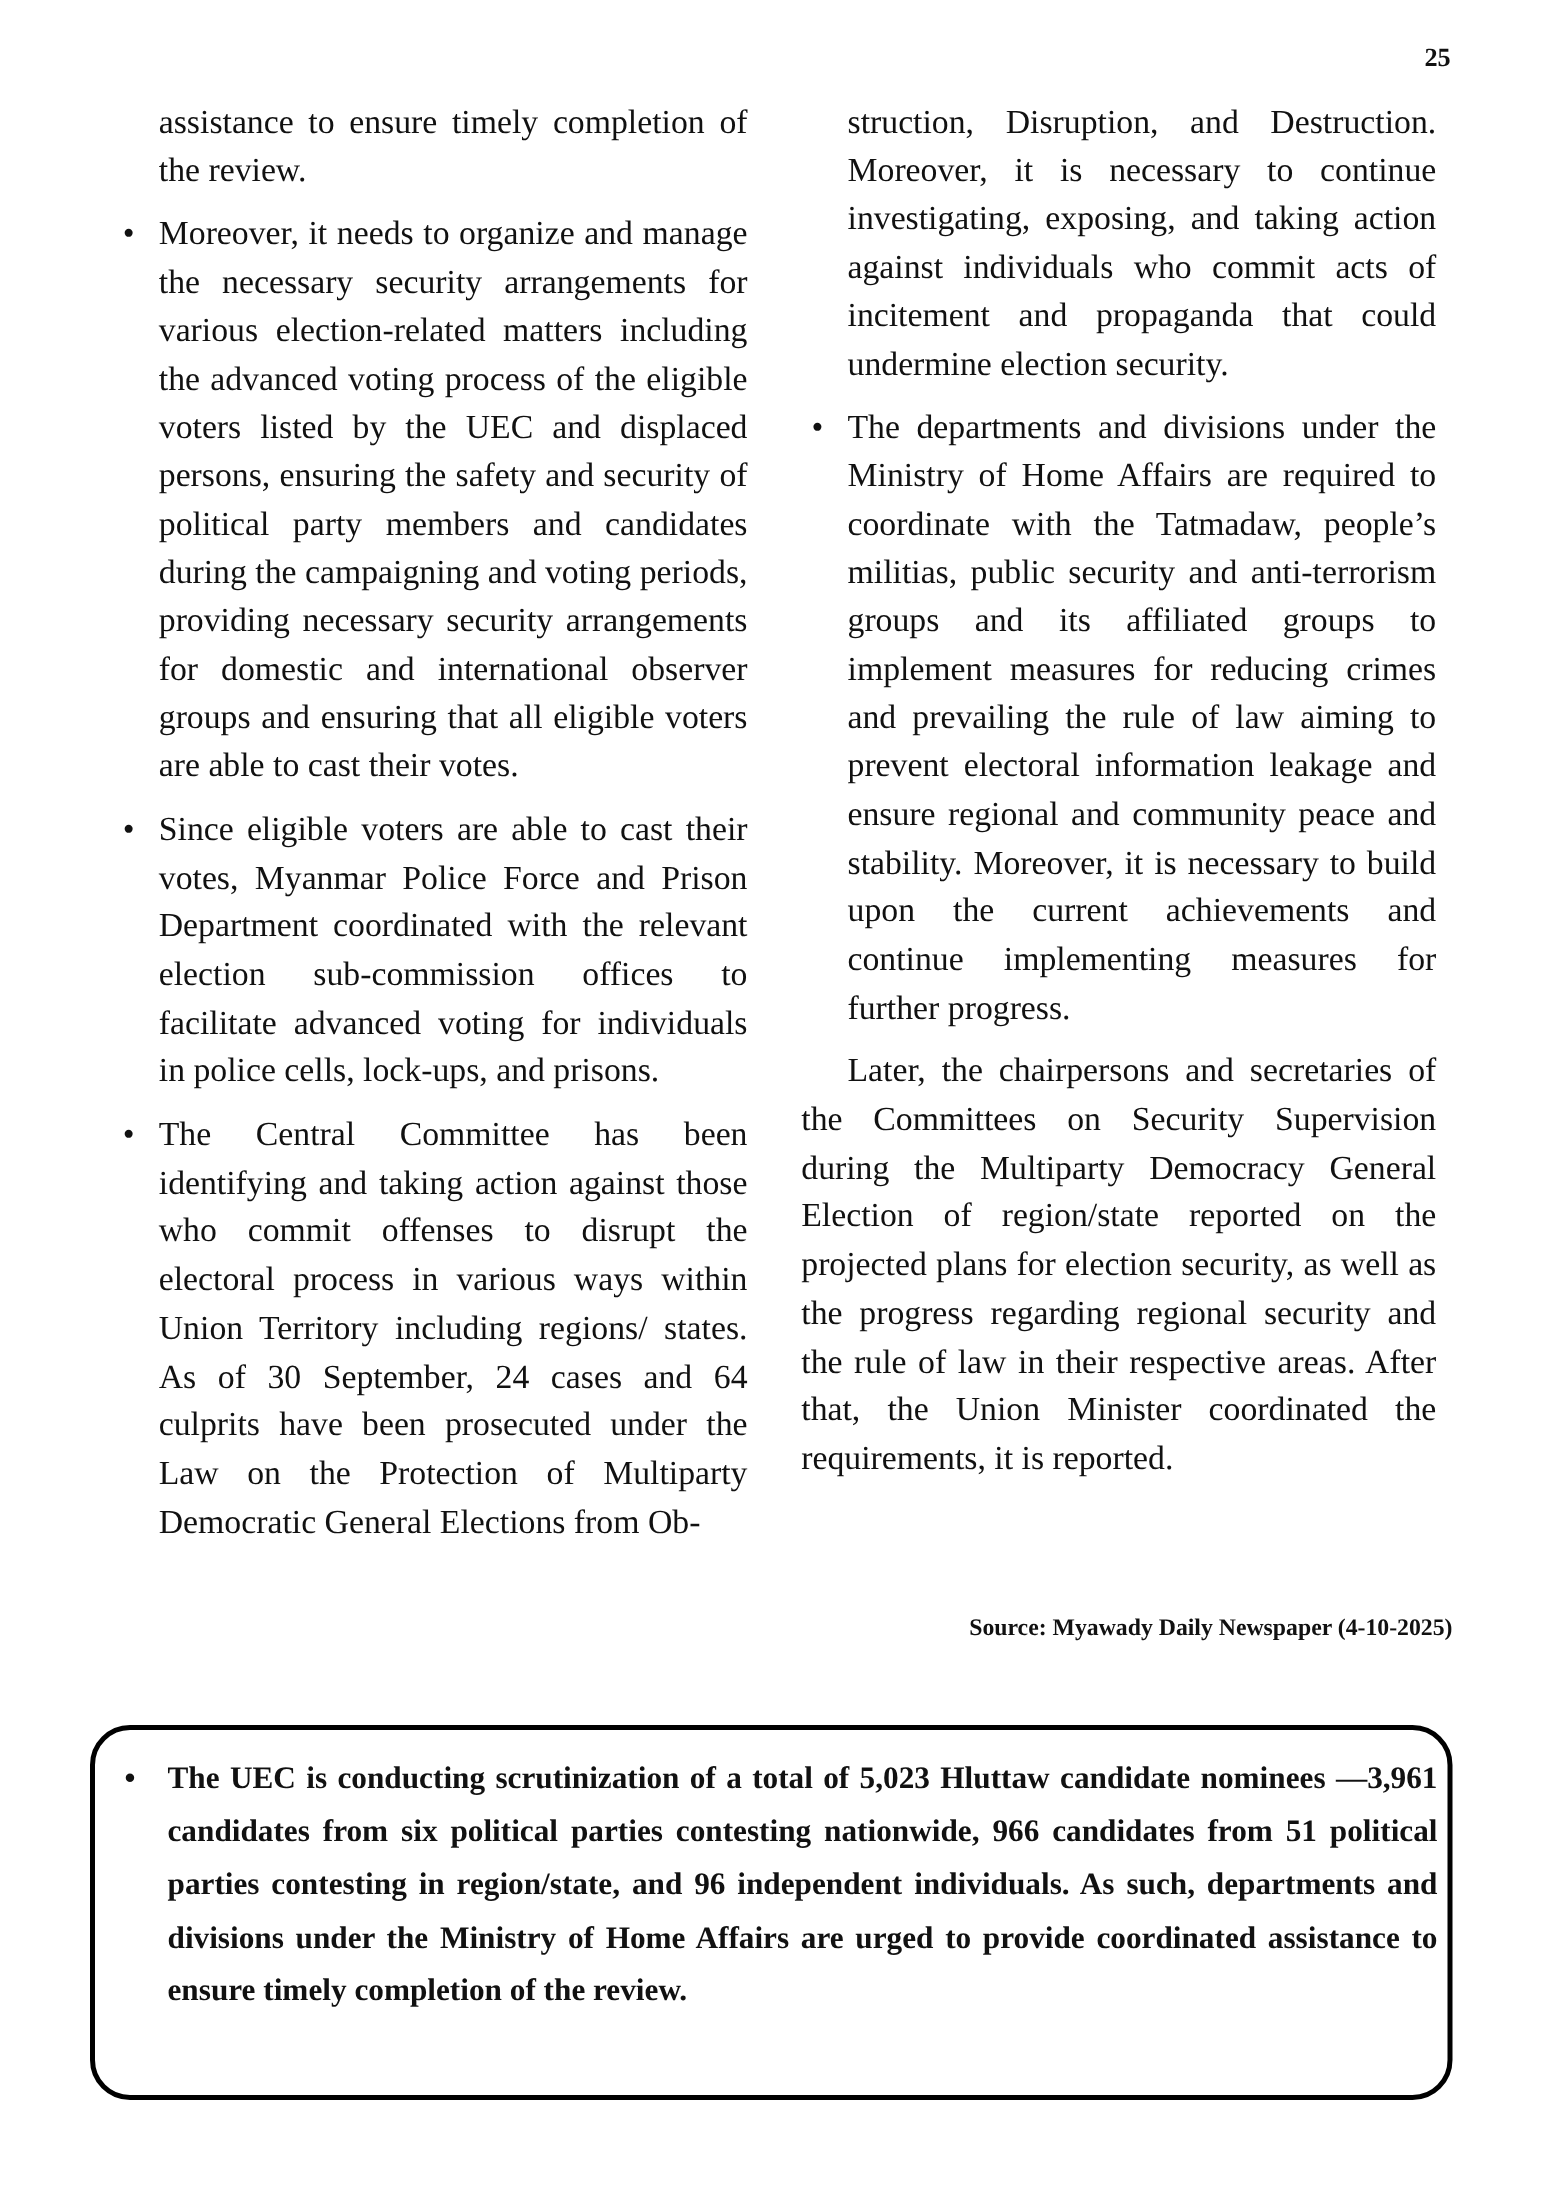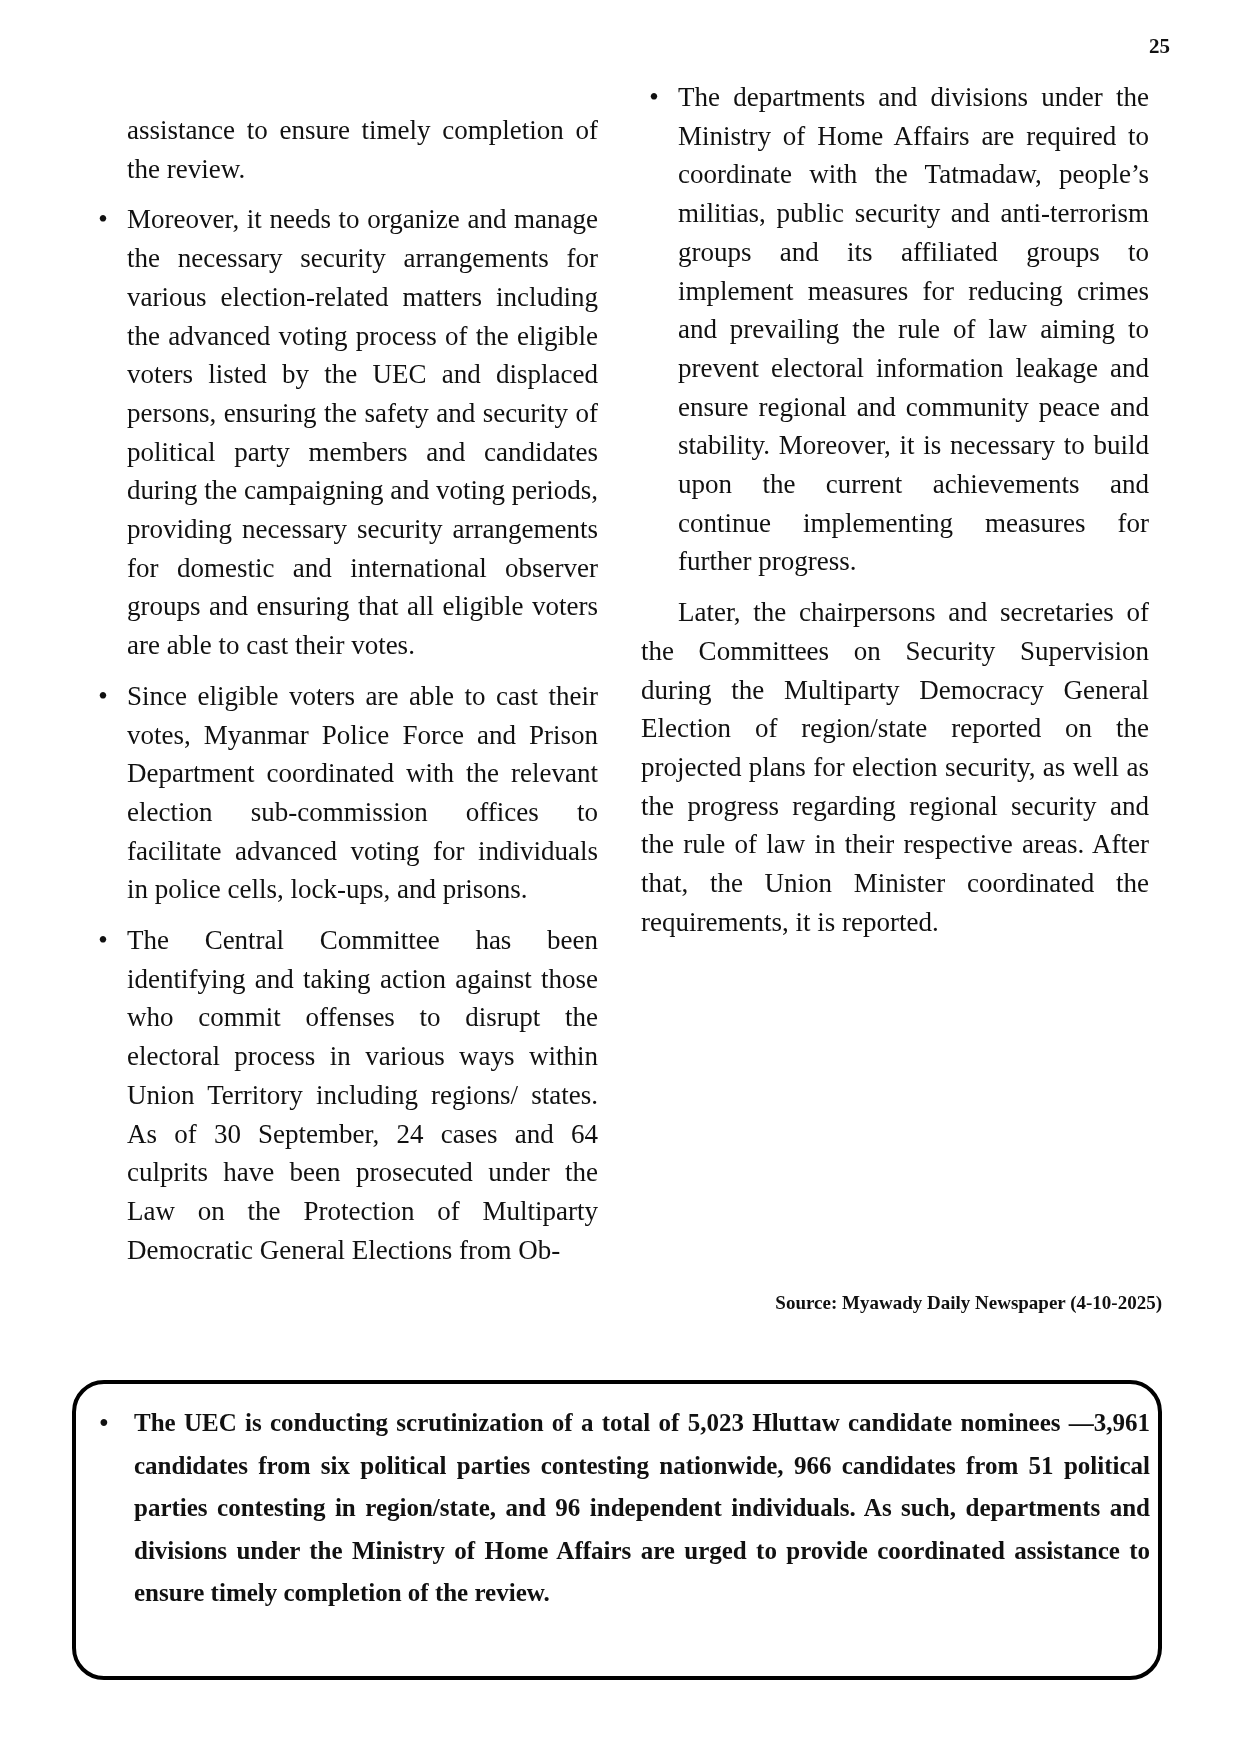--- a/index.html
+++ b/index.html
@@ -1,28 +1,28 @@
 <!DOCTYPE html>
 <html><head>
 <meta charset="utf-8">
 <style>
   html, body { margin: 0; padding: 0; background: #ffffff; }
   body {
     width: 1241px; height: 1755px; position: relative; overflow: hidden;
     font-family: "Liberation Serif", "DejaVu Serif", serif; color: #111;
   }
   .page-num {
-    position: absolute; top: 34px; left: 1130px; width: 40px; text-align: right;
+    position: absolute; top: 34px; left: 1130px; width: 40px; text-align: center;
     font-weight: bold; font-size: 21px;
   }
   .col {
     position: absolute; top: 78px; width: 471px;
     font-size: 27px; line-height: 38.7px; text-align: justify;
   }
-  .col-left { left: 127px; margin-top: 33px; }
+  .col-left { left: 127px; }
   .col-right { left: 678px; }
   .para { margin: 0 0 12px 0; position: relative; }
   .bullet-item { position: relative; margin: 0 0 12px 0; }
   .bullet {
     position: absolute; left: -34px; top: 0; width: 20px; text-align: center;
   }
   .indent-para { margin-left: -37px; text-indent: 37px; }
   .source {
     position: absolute; left: 700px; top: 1292px; width: 462px; text-align: right;
     font-size: 19px; font-weight: bold;
@@ -52,20 +52,21 @@
     <span class="bullet">•</span>
     <span>Since eligible voters are able to cast their votes, Myanmar Police Force and Prison Department coordinated with the relevant election sub-commission offices to facilitate advanced voting for individuals in police cells, lock-ups, and prisons.</span>
   </div>
   <div class="bullet-item">
     <span class="bullet">•</span>
     <span>The Central Committee has been identifying and taking action against those who commit offenses to disrupt the electoral process in various ways within Union Territory including regions/ states. As of 30 September, 24 cases and 64 culprits have been prosecuted under the Law on the Protection of Multiparty Democratic General Elections from Ob-</span>
   </div>
 </div>
 
 <div class="col col-right">
+  <p class="para">struction, Disruption, and Destruction. Moreover, it is necessary to continue investigating, exposing, and taking action against individuals who commit acts of incitement and propaganda that could undermine election security.</p>
   <div class="bullet-item">
     <span class="bullet">•</span>
     <span>The departments and divisions under the Ministry of Home Affairs are required to coordinate with the Tatmadaw, people’s militias, public security and anti-terrorism groups and its affiliated groups to implement measures for reducing crimes and prevailing the rule of law aiming to prevent electoral information leakage and ensure regional and community peace and stability. Moreover, it is necessary to build upon the current achievements and continue implementing measures for further progress.</span>
   </div>
   <p class="para indent-para">Later, the chairpersons and secretaries of the Committees on Security Supervision during the Multiparty Democracy General Election of region/state reported on the projected plans for election security, as well as the progress regarding regional security and the rule of law in their respective areas. After that, the Union Minister coordinated the requirements, it is reported.</p>
 </div>
 
 <div class="source">Source: Myawady Daily Newspaper (4-10-2025)</div>
 
 <div class="box">

